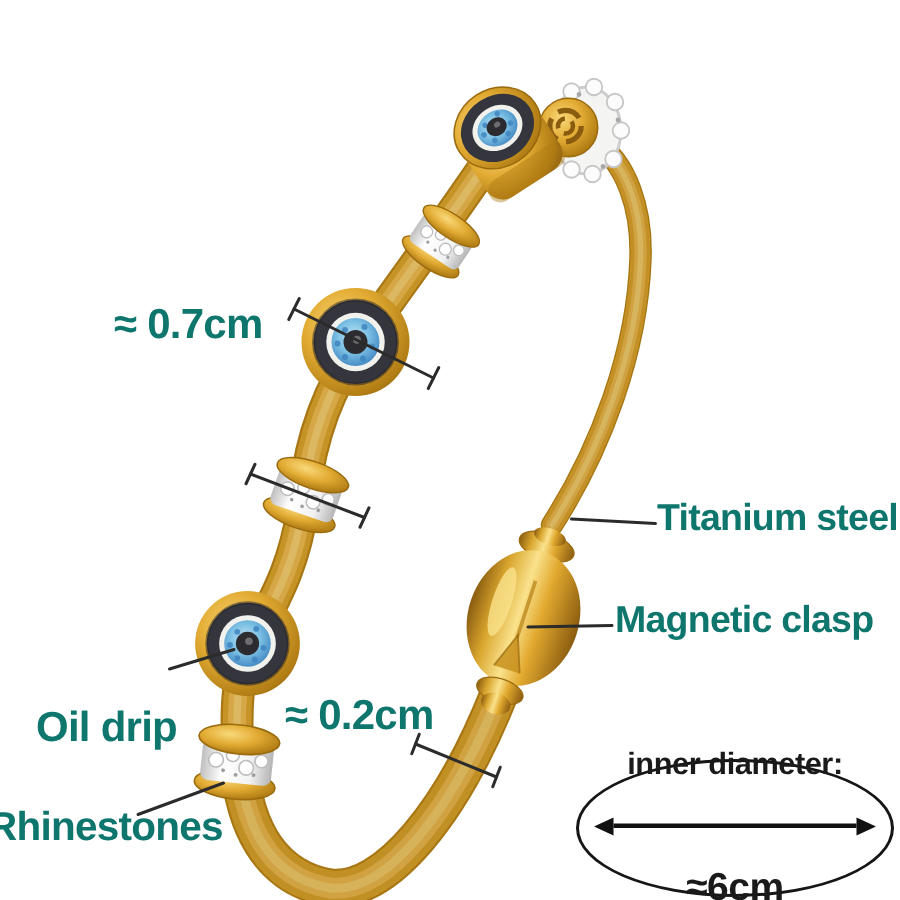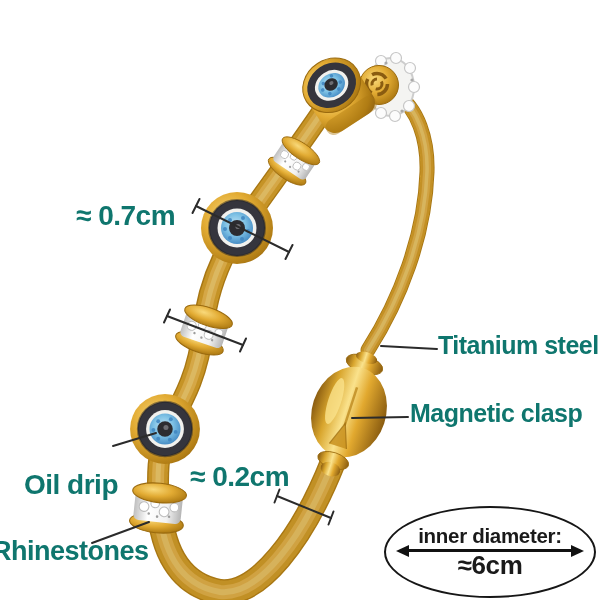--- a/index.html
+++ b/index.html
@@ -13,20 +13,21 @@
     letter-spacing:-0.5px;color:#0f766e;
   }
   .lbl.s28{font-size:28px;}
   .lbl.s27{font-size:27px;}
   .lbl.s25{font-size:25px;}
   .badge{
     position:absolute;left:384px;top:506px;width:212px;height:92px;
     border:2px solid #161616;border-radius:50%;box-sizing:border-box;
     display:flex;flex-direction:column;align-items:center;justify-content:center;
     background:#fff;
+    gap:26px;
   }
   .badge .b1{font-size:20.5px;font-weight:700;letter-spacing:-0.3px;line-height:1.05;}
   .badge .b2{font-size:26px;font-weight:700;letter-spacing:-0.3px;line-height:1.05;margin-top:-1px;}
   .badge-arrow{display:flex;align-items:center;width:188px;margin:-2px 0 -4px;}
   .badge-arrow .aline{flex:1;height:2.5px;background:#111;}
   .badge-arrow .ah{width:0;height:0;border-top:6.5px solid transparent;border-bottom:6.5px solid transparent;}
   .badge-arrow .ah.left{border-right:13px solid #111;}
   .badge-arrow .ah.right{border-left:13px solid #111;}
 </style>
 </head>

